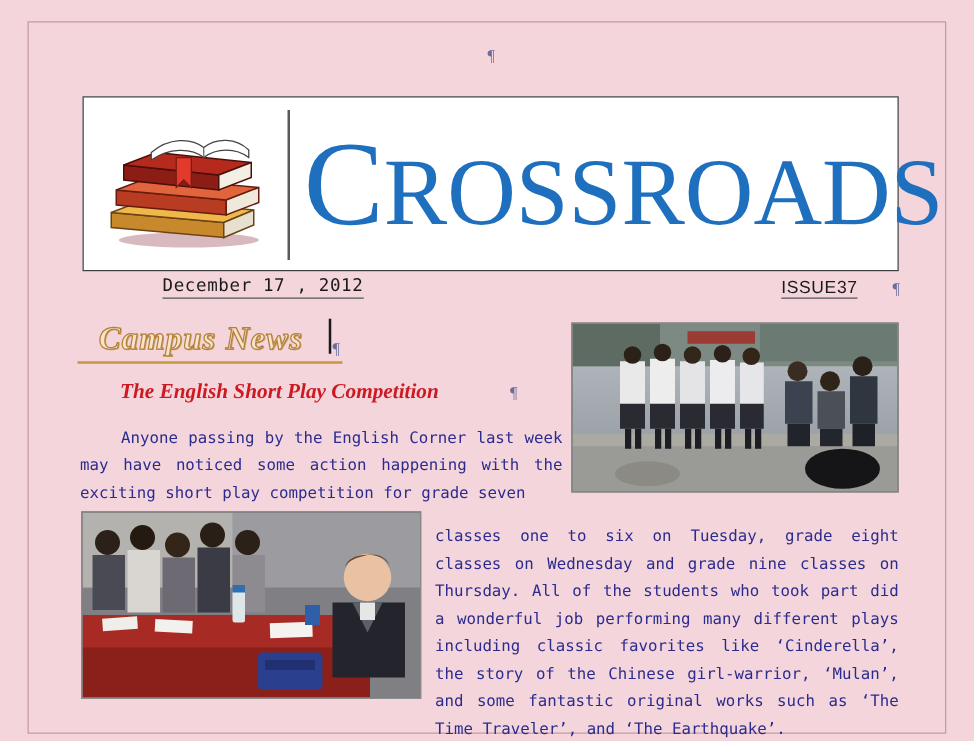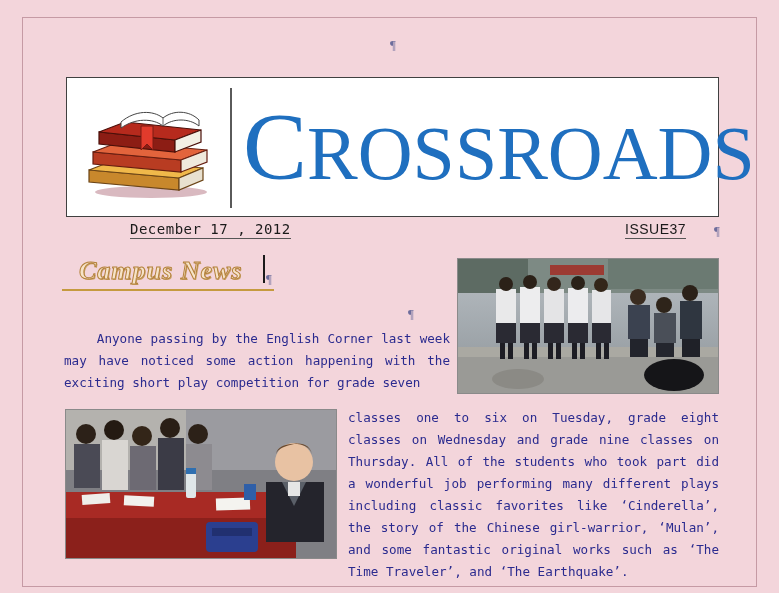--- a/index.html
+++ b/index.html
@@ -147,20 +147,21 @@
   }
   
   .body-text {
     position: absolute;
     font-family: "DejaVu Sans Mono", monospace;
     font-size: 12.6px;
     line-height: 22px;
     color: #2b2b8f;
     text-align: justify;
     white-space: pre-wrap;
+    margin-top: 11px;
   }
   .para1 {
     left: 64px;
     top: 328px;
     width: 386px;
   }
   .para2 {
     left: 348px;
     top: 407px;
     width: 371px;
@@ -234,20 +235,21 @@
     <div class="masthead-title"><span class="cap">C</span><span>ROSSROADS</span></div>
   </div>
 
   <div class="dateline">December 17 , 2012</div>
   <div class="issue">ISSUE37</div>
 
   <div class="campus-news">Campus News</div>
   <div class="campus-cursor"></div>
   <div class="campus-underline"></div>
 
+  <div class="sub-title">The English Short Play Competition</div>
 
   <div class="photo photo-top">
     <svg width="260" height="134" viewBox="0 0 260 134" xmlns="http://www.w3.org/2000/svg">
       <defs>
         <linearGradient id="skyA" x1="0" y1="0" x2="0" y2="1">
           <stop offset="0%" stop-color="#b9bfc4"></stop>
           <stop offset="100%" stop-color="#8d9499"></stop>
         </linearGradient>
       </defs>
       <rect width="260" height="134" fill="url(#skyA)"></rect>

